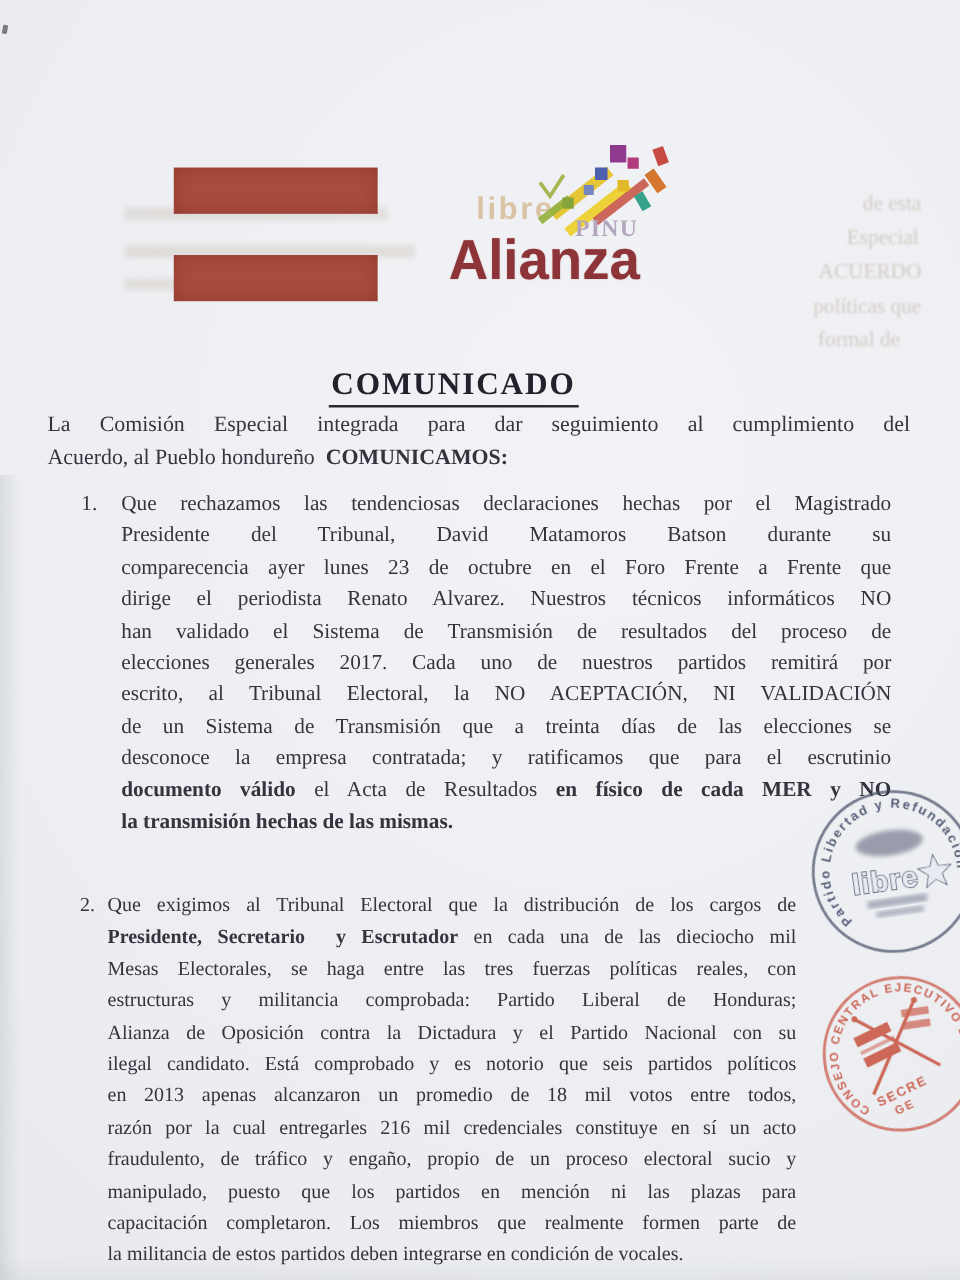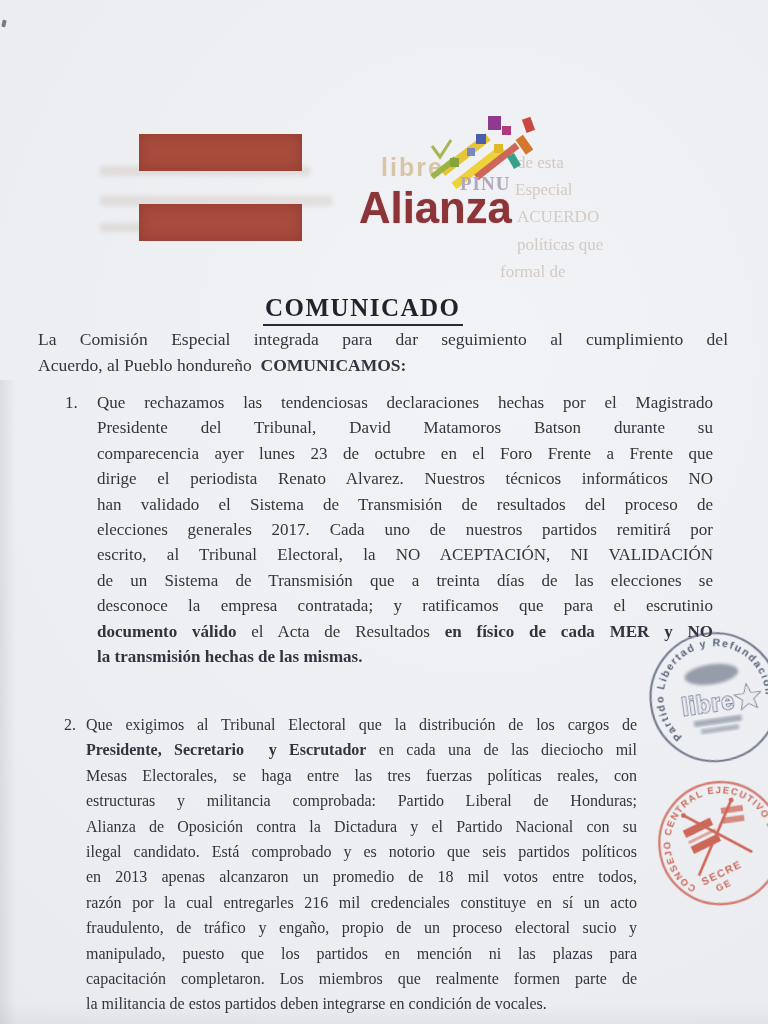--- a/index.html
+++ b/index.html
@@ -29,21 +29,21 @@
     font-family:Liberation Serif, serif;font-weight:bold;font-size:19px;
     color:var(--pinu-gray,#b4a6bd);letter-spacing:1px;filter:blur(.3px);}
   .alianza{position:absolute;left:359px;top:182px;
     font-family:"Liberation Sans",sans-serif;font-weight:bold;font-size:45px;line-height:52px;
     color:var(--alianza-red,#8d3438);transform:scaleX(.97);transform-origin:left;
     letter-spacing:0;text-shadow:0 0 1px rgba(141,52,56,.5);}
   .burst{position:absolute;left:424px;top:110px;}
 
   
   .ghost-line{position:absolute;font-size:17px;color:#b6a391;opacity:.5;filter:blur(.7px);
-    text-align:left;width:220px;}
+    text-align:right;width:220px;}
   .g0{left:517px;top:153px;} .g1{left:515px;top:180px;} .g2{left:517px;top:207px;}
   .g3{left:517px;top:235px;} .g4{left:500px;top:262px;}
   .ghost-smudge{position:absolute;background:rgba(168,148,126,.20);filter:blur(2px);border-radius:2px;}
   .gs0{left:100px;top:166px;width:210px;height:10px;}
   .gs1{left:100px;top:196px;width:232px;height:10px;}
   .gs2{left:100px;top:223px;width:198px;height:9px;}
 
   
   .doc-title{position:absolute;left:263px;top:294px;
     font-weight:bold;font-size:25px;letter-spacing:1.5px;color:#22222c;

